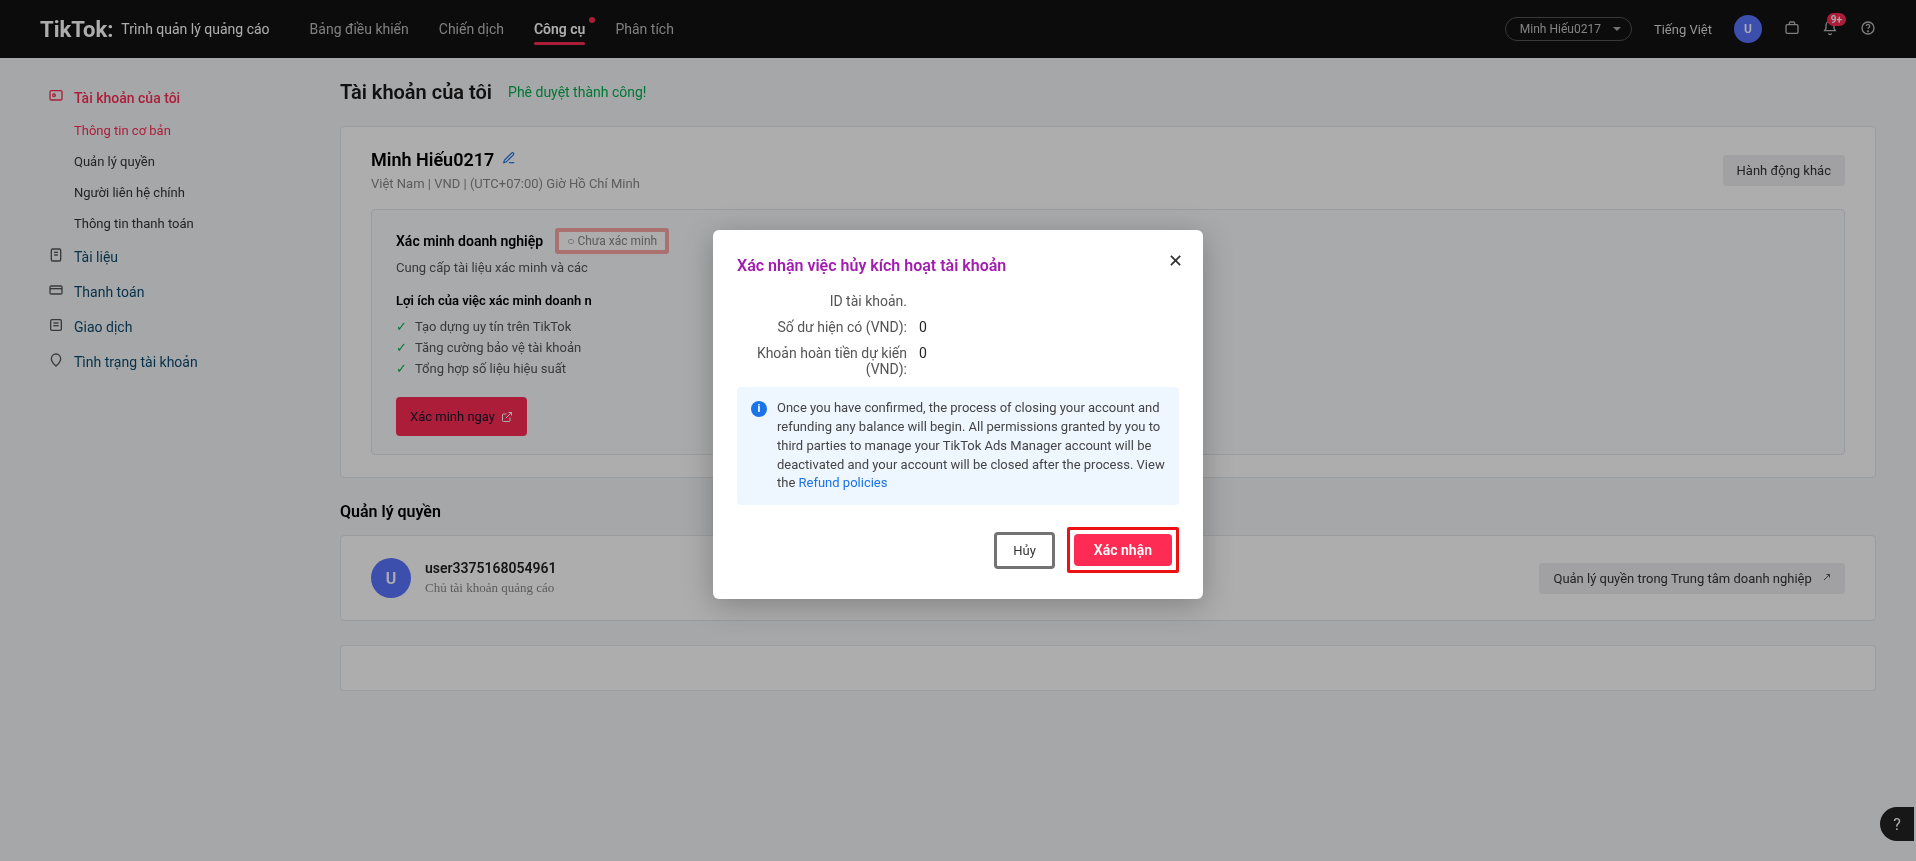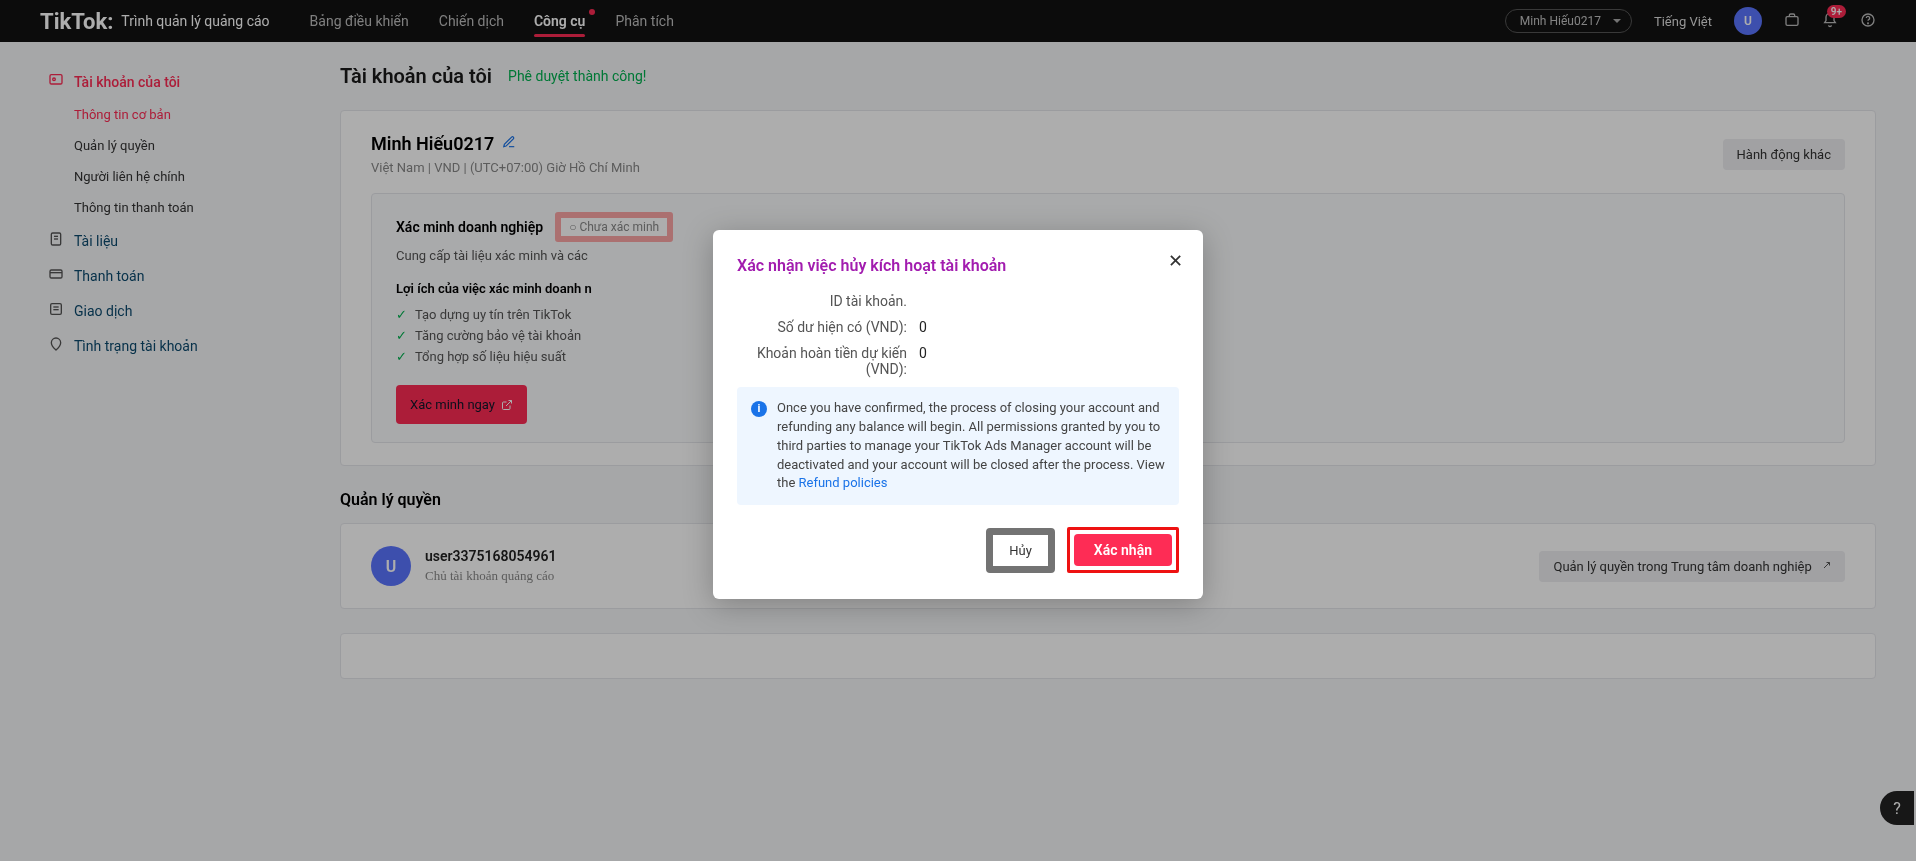--- a/index.html
+++ b/index.html
@@ -1,17 +1,17 @@
 <!DOCTYPE html>
 <html><head>
 <meta charset="utf-8">
 <style>
   * { margin:0; padding:0; box-sizing:border-box; font-family:-apple-system, BlinkMacSystemFont, "Segoe UI", Roboto, Helvetica, Arial, sans-serif; }
   body { width:1916px; height:861px; overflow:hidden; background:#f5f6f8; position:relative; }
-  .topbar { height:42px; background:#121212; display:flex; align-items:center; padding:0 40px; color:#b0b0b0; font-size:14px; }
+  .topbar { height:58px; background:#121212; display:flex; align-items:center; padding:0 40px; color:#b0b0b0; font-size:14px; }
   .brand { color:#fff; font-weight:700; font-size:22px; margin-right:8px; }
   .brand-sub { color:#fff; font-size:14px; margin-right:40px; }
   .nav-tabs { display:flex; gap:30px; }
   .nav-tab { color:#bdbdbd; cursor:pointer; position:relative; padding:18px 0; }
   .nav-tab.active { color:#fff; font-weight:600; }
   .nav-tab.active::after { content:""; position:absolute; left:0; right:0; bottom:10px; height:3px; background:#fe2c55; border-radius:2px; }
   .nav-tab .dot { width:6px; height:6px; background:#fe2c55; border-radius:50%; position:absolute; top:14px; right:-10px; }
   .top-right { margin-left:auto; display:flex; align-items:center; gap:22px; }
   .user-chip { border:1px solid #555; border-radius:18px; padding:4px 30px 4px 14px; color:#c2c2c2; font-size:12px; position:relative; }
   .user-chip::after { content:""; position:absolute; right:10px; top:50%; width:0; height:0; border-left:4px solid transparent; border-right:4px solid transparent; border-top:4px solid #aaa; transform:translateY(-50%); }
@@ -32,21 +32,21 @@
   .status-good { color:#00b14f; font-size:14px; }
   .card { background:#fff; border:1px solid #e5e6eb; border-radius:4px; padding:22px 30px; margin-bottom:24px; }
   .card-inner { background:#fafbfd; border:1px solid #e5e6eb; border-radius:4px; padding:18px 24px; margin-top:18px; }
   .acc-name-row { display:flex; align-items:center; justify-content:space-between; }
   .acc-name { font-size:18px; font-weight:600; display:flex; align-items:center; gap:8px; }
   .edit-ic { color:#1a73e8; cursor:pointer; font-size:14px; }
   .acc-meta { color:#888; font-size:13px; margin-top:6px; }
   .gray-btn { background:#ededf0; border:none; color:#333; font-size:13px; padding:8px 14px; border-radius:4px; cursor:pointer; }
   .verify-head { display:flex; align-items:center; gap:12px; }
   .verify-title { font-weight:600; font-size:14px; }
-  .status-chip { border:6px solid #fca5a5; border-radius:3px; padding:2px 8px; font-size:12px; color:#888; background:#fff; }
+  .status-chip { border:4px solid #fca5a5; border-radius:3px; padding:2px 8px; font-size:12px; color:#888; background:#fff; }
   .verify-desc { color:#555; font-size:13px; margin-top:6px; }
   .benefit-head { font-weight:600; font-size:13px; margin-top:18px; }
   .benefit-list { margin-top:8px; }
   .benefit-list li { list-style:none; font-size:13px; color:#555; padding:3px 0; }
   .benefit-list li::before { content:"✓"; color:#00b14f; margin-right:8px; }
   .primary-btn { margin-top:18px; background:#fe2c55; color:#0f172a; border:none; padding:12px 14px; border-radius:4px; font-size:13px; cursor:pointer; display:inline-flex; align-items:center; gap:6px; }
   .perm-head { font-size:16px; font-weight:600; margin-bottom:14px; }
   .perm-row { display:flex; align-items:center; justify-content:space-between; }
   .perm-left { display:flex; align-items:center; gap:14px; }
   .avatar-big { width:40px; height:40px; border-radius:50%; background:#5b75ff; color:#fff; display:flex; align-items:center; justify-content:center; font-size:16px; font-weight:600; }
@@ -55,21 +55,21 @@
   .overlay { position:absolute; inset:0; background:rgba(0,0,0,0.32); display:flex; align-items:flex-start; justify-content:center; }
   .modal { width:490px; background:#fff; border-radius:6px; margin-top:230px; box-shadow:0 6px 30px rgba(0,0,0,0.25); padding:26px 24px; position:relative; }
   .modal-title { font-size:16px; font-weight:600; color:#a21caf; margin-bottom:18px; }
   .modal-close { position:absolute; top:20px; right:20px; font-size:18px; cursor:pointer; color:#333; }
   .kv-row { display:flex; margin-bottom:10px; font-size:14px; color:#222; }
   .kv-label { width:170px; text-align:right; color:#555; margin-right:12px; }
   .info-box { background:#eef6ff; border-radius:4px; padding:12px 14px; font-size:13px; color:#444; display:flex; gap:10px; margin-top:10px; line-height:1.45; }
   .info-ic { width:16px; height:16px; border-radius:50%; background:#1a73e8; color:#fff; font-size:11px; font-weight:700; display:flex; align-items:center; justify-content:center; flex-shrink:0; margin-top:2px; }
   .info-box a { color:#1a73e8; text-decoration:none; }
   .modal-foot { display:flex; justify-content:flex-end; gap:12px; margin-top:22px; align-items:center; }
-  .btn-cancel { border:7px solid #737373; background:#fff; padding:8px 16px; border-radius:4px; font-size:13px; cursor:pointer; color:#333; }
+  .btn-cancel { border:3px solid #737373; background:#fff; padding:8px 16px; border-radius:4px; font-size:13px; cursor:pointer; color:#333; }
   .btn-confirm-wrap { border:3px solid #e11; padding:4px; border-radius:2px; }
   .btn-confirm { background:#fe2c55; color:#fff; border:none; padding:8px 20px; border-radius:4px; font-size:14px; font-weight:600; cursor:pointer; }
   .help-fab { position:absolute; right:2px; bottom:20px; width:34px; height:34px; border-radius:50% 0 0 50%; background:#222; color:#fff; display:flex; align-items:center; justify-content:center; font-size:16px; cursor:pointer; }
   .svg-ic { width:16px; height:16px; }
 </style>
 </head>
 <body>
 
 <div class="topbar">
   <span class="brand">TikTok:</span>

